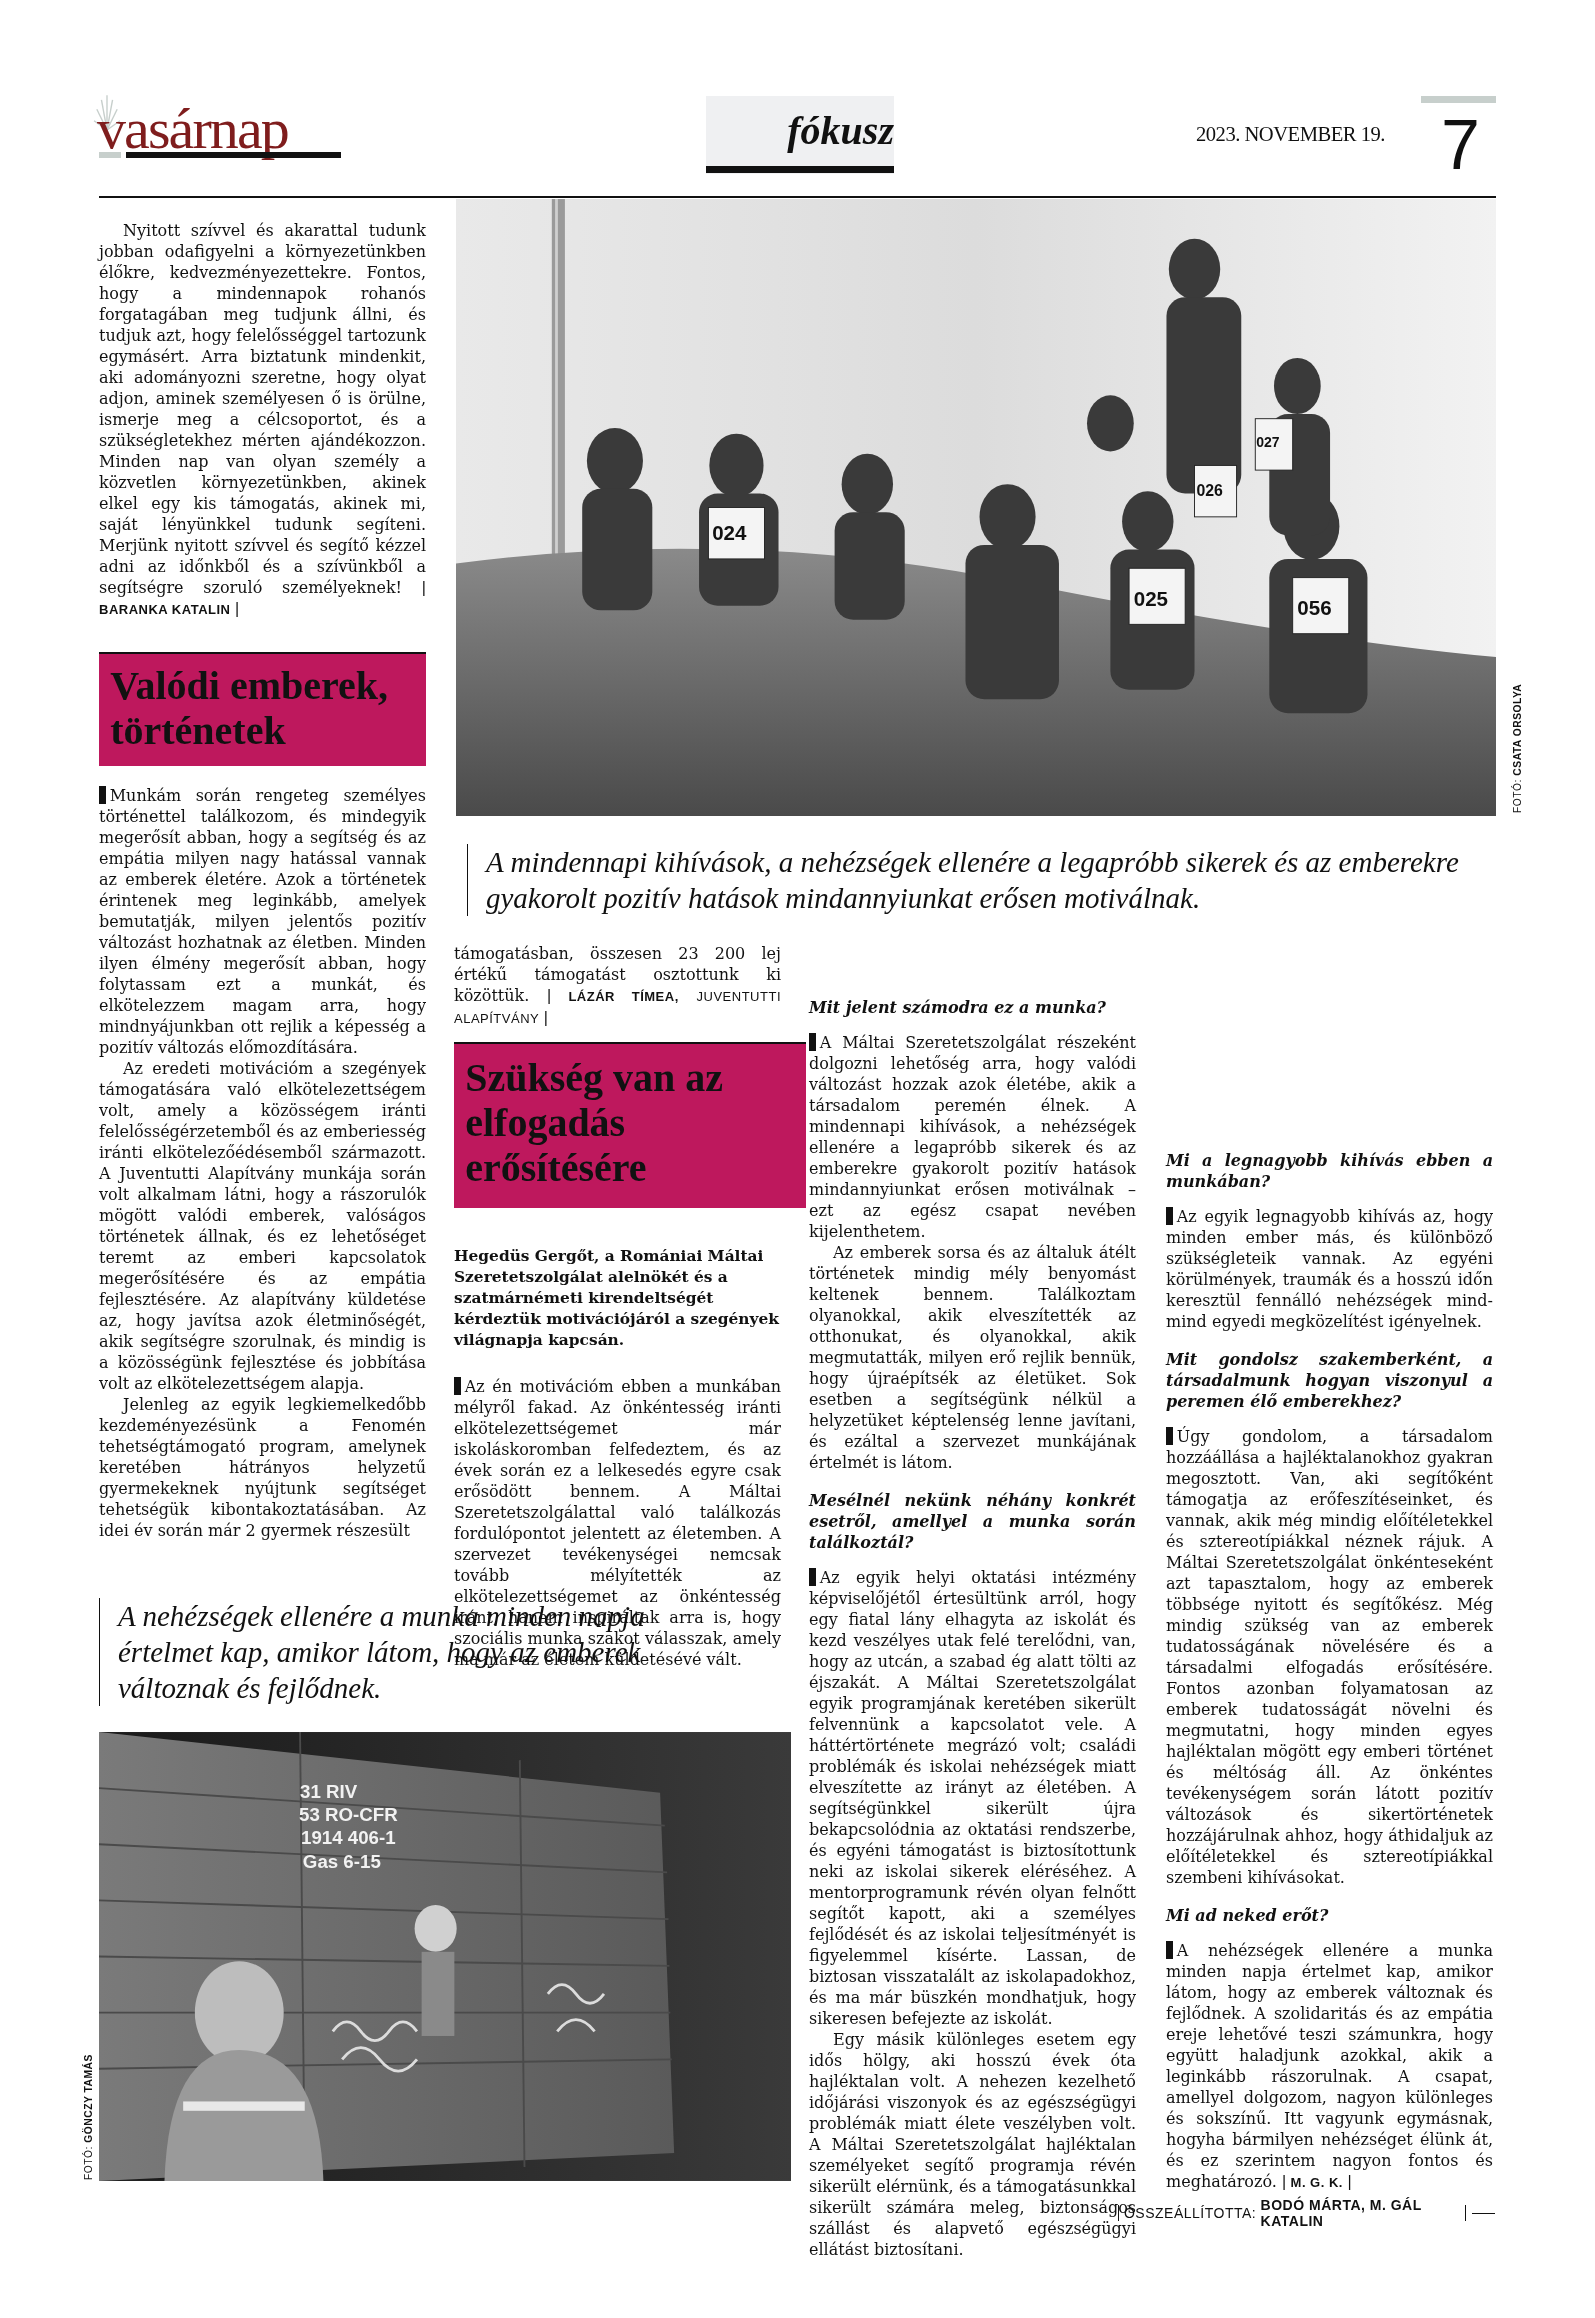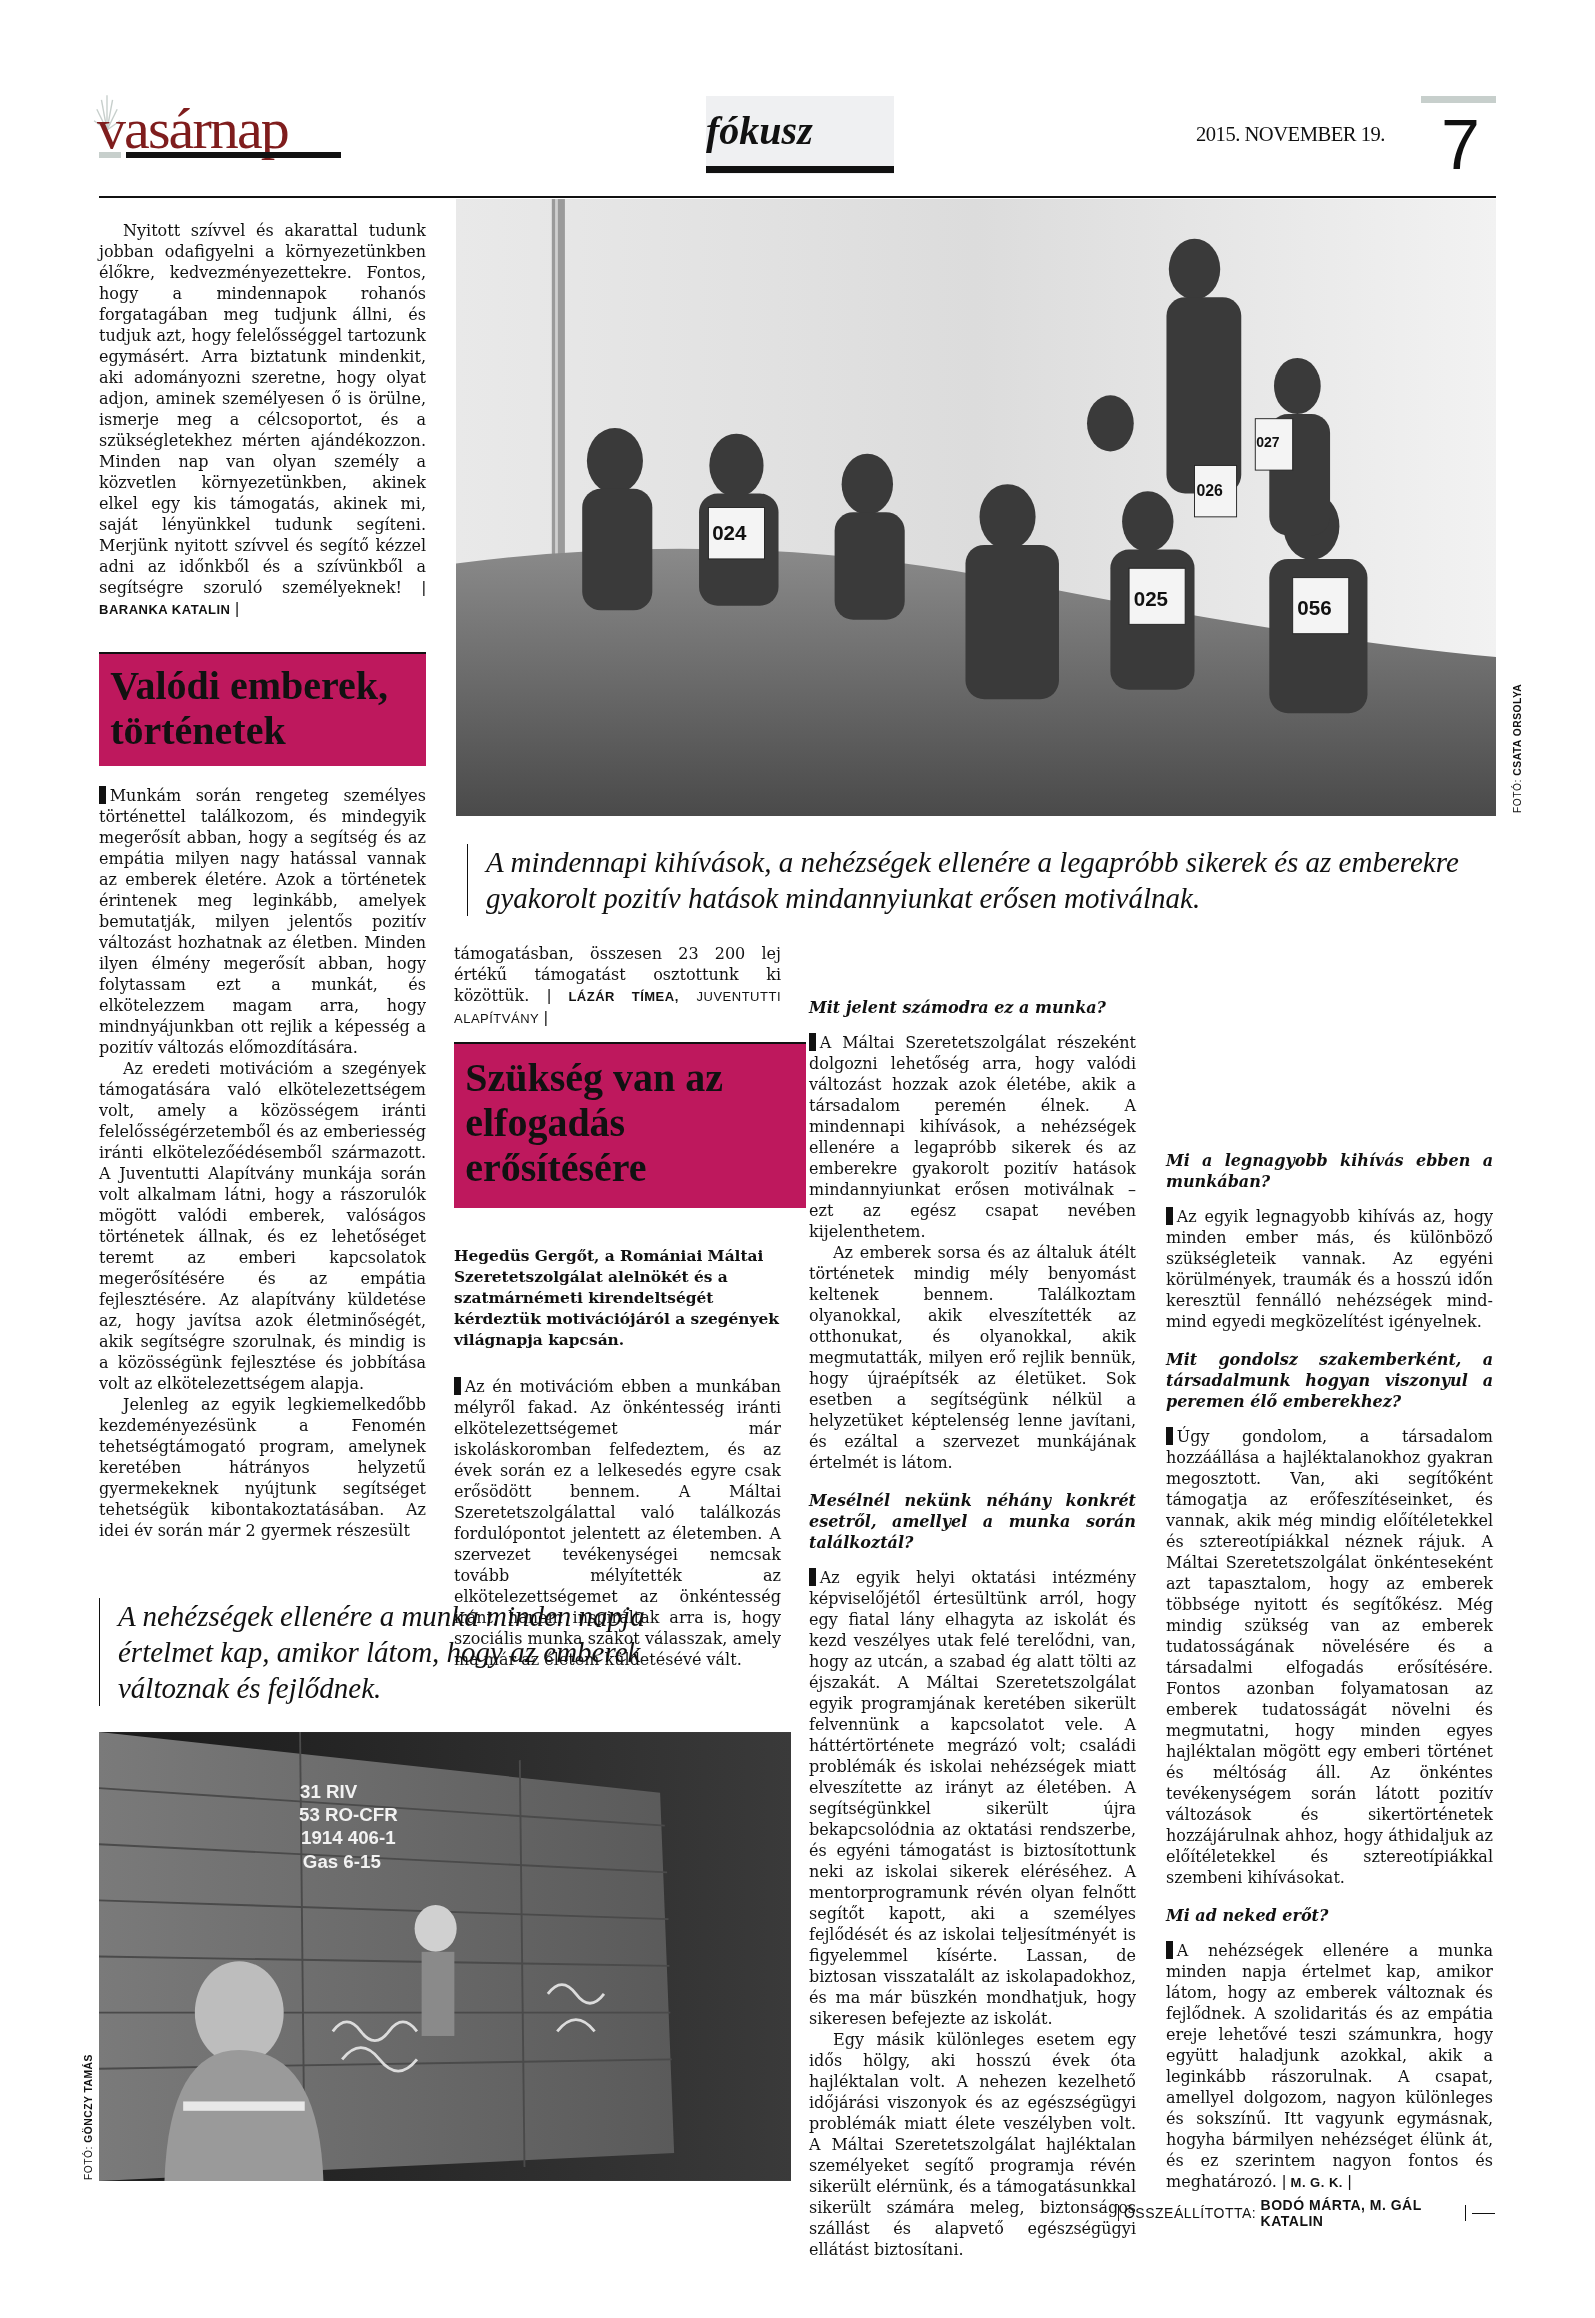--- a/index.html
+++ b/index.html
@@ -5,21 +5,21 @@
   html, body { margin: 0; padding: 0; background: #ffffff; }
   body { width: 1595px; height: 2319px; position: relative; overflow: hidden; color: #111; font-family: "DejaVu Serif", serif; }
   .abs { position: absolute; }
 
   
   .masthead-logo { left: 97px; top: 100px; font-family: "Liberation Serif", serif; font-size: 58px; color: #7f1d1d; letter-spacing: -1.9px; line-height: 1; }
   .masthead-sun { left: 93px; top: 93px; width: 28px; height: 37px; }
   .masthead-underline { left: 126px; top: 152px; width: 215px; height: 5.6px; background: #111; }
   .masthead-grey { left: 99px; top: 152px; width: 22.4px; height: 5.6px; background: #c7cfcc; }
   .section-box { left: 706px; top: 96px; width: 188px; height: 78px; background: #eff0f2; }
-  .section-label { left: 706px; top: 107px; width: 188px; text-align: left; font-family: "Liberation Serif", serif; font-style: italic; font-weight: bold; font-size: 40px; }
+  .section-label { left: 706px; top: 107px; width: 188px; text-align: right; font-family: "Liberation Serif", serif; font-style: italic; font-weight: bold; font-size: 40px; }
   .section-bar { left: 706px; top: 166px; width: 188px; height: 6.5px; background: #111; }
   .date { left: 1196px; top: 123px; font-family: "Liberation Serif", serif; font-size: 20.6px; letter-spacing: -0.5px; }
   .page-num-top { left: 1421px; top: 96px; width: 75px; height: 6.5px; background: #c7cfcc; }
   .page-num-bot { left: 1421px; top: 202px; width: 75px; height: 6.5px; background: #c7cfcc; }
   .page-num { left: 1430px; top: 96px; width: 61px; text-align: center; font-family: "Liberation Sans", sans-serif; font-weight: 300; font-size: 70px; line-height: 1.4; }
   .top-rule { left: 99px; top: 196px; width: 1397px; height: 2.3px; background: #111; }
 
   
   .col { font-family: "DejaVu Serif", serif; font-size: 16px; line-height: 21px; text-align: justify; hyphens: auto; }
   .col p { margin: 0; text-indent: 24px; }
@@ -65,21 +65,21 @@
   </svg>
 </div>
 <div class="abs masthead-logo">vasárnap</div>
 <div class="abs masthead-grey"></div>
 <div class="abs masthead-underline"></div>
 
 <div class="abs section-box"></div>
 <div class="abs section-label">fókusz</div>
 <div class="abs section-bar"></div>
 
-<div class="abs date">2015. NOVEMBER 19.</div>
+<div class="abs date">2023. NOVEMBER 19.</div>
 
 <div class="abs page-num-top"></div>
 <div class="abs page-num">7</div>
 <div class="abs page-num-bot"></div>
 
 <div class="abs top-rule"></div>
 
 <div class="abs col" style="left:99px; top:220px; width:327px;">
   <p>
     <span>Nyitott szívvel és akarattal tudunk jobban odafigyelni a környezetünkben élőkre, kedvezményezettekre. Fontos, hogy a mindennapok rohanós forgatagában meg tudjunk állni, és tudjuk azt, hogy felelősséggel tartozunk egymásért. Arra biztatunk mindenkit, aki adományozni szeretne, hogy olyat adjon, aminek személyesen ő is örülne, ismerje meg a célcsoportot, és a szükségletekhez mérten ajándékozzon. Minden nap van olyan személy a közvetlen környezetünkben, akinek elkel egy kis támogatás, akinek mi, saját lényünkkel tudunk segíteni. Merjünk nyitott szívvel és segítő kézzel adni az időnkből és a szívünkből a segítségre szoruló személyeknek!</span>

